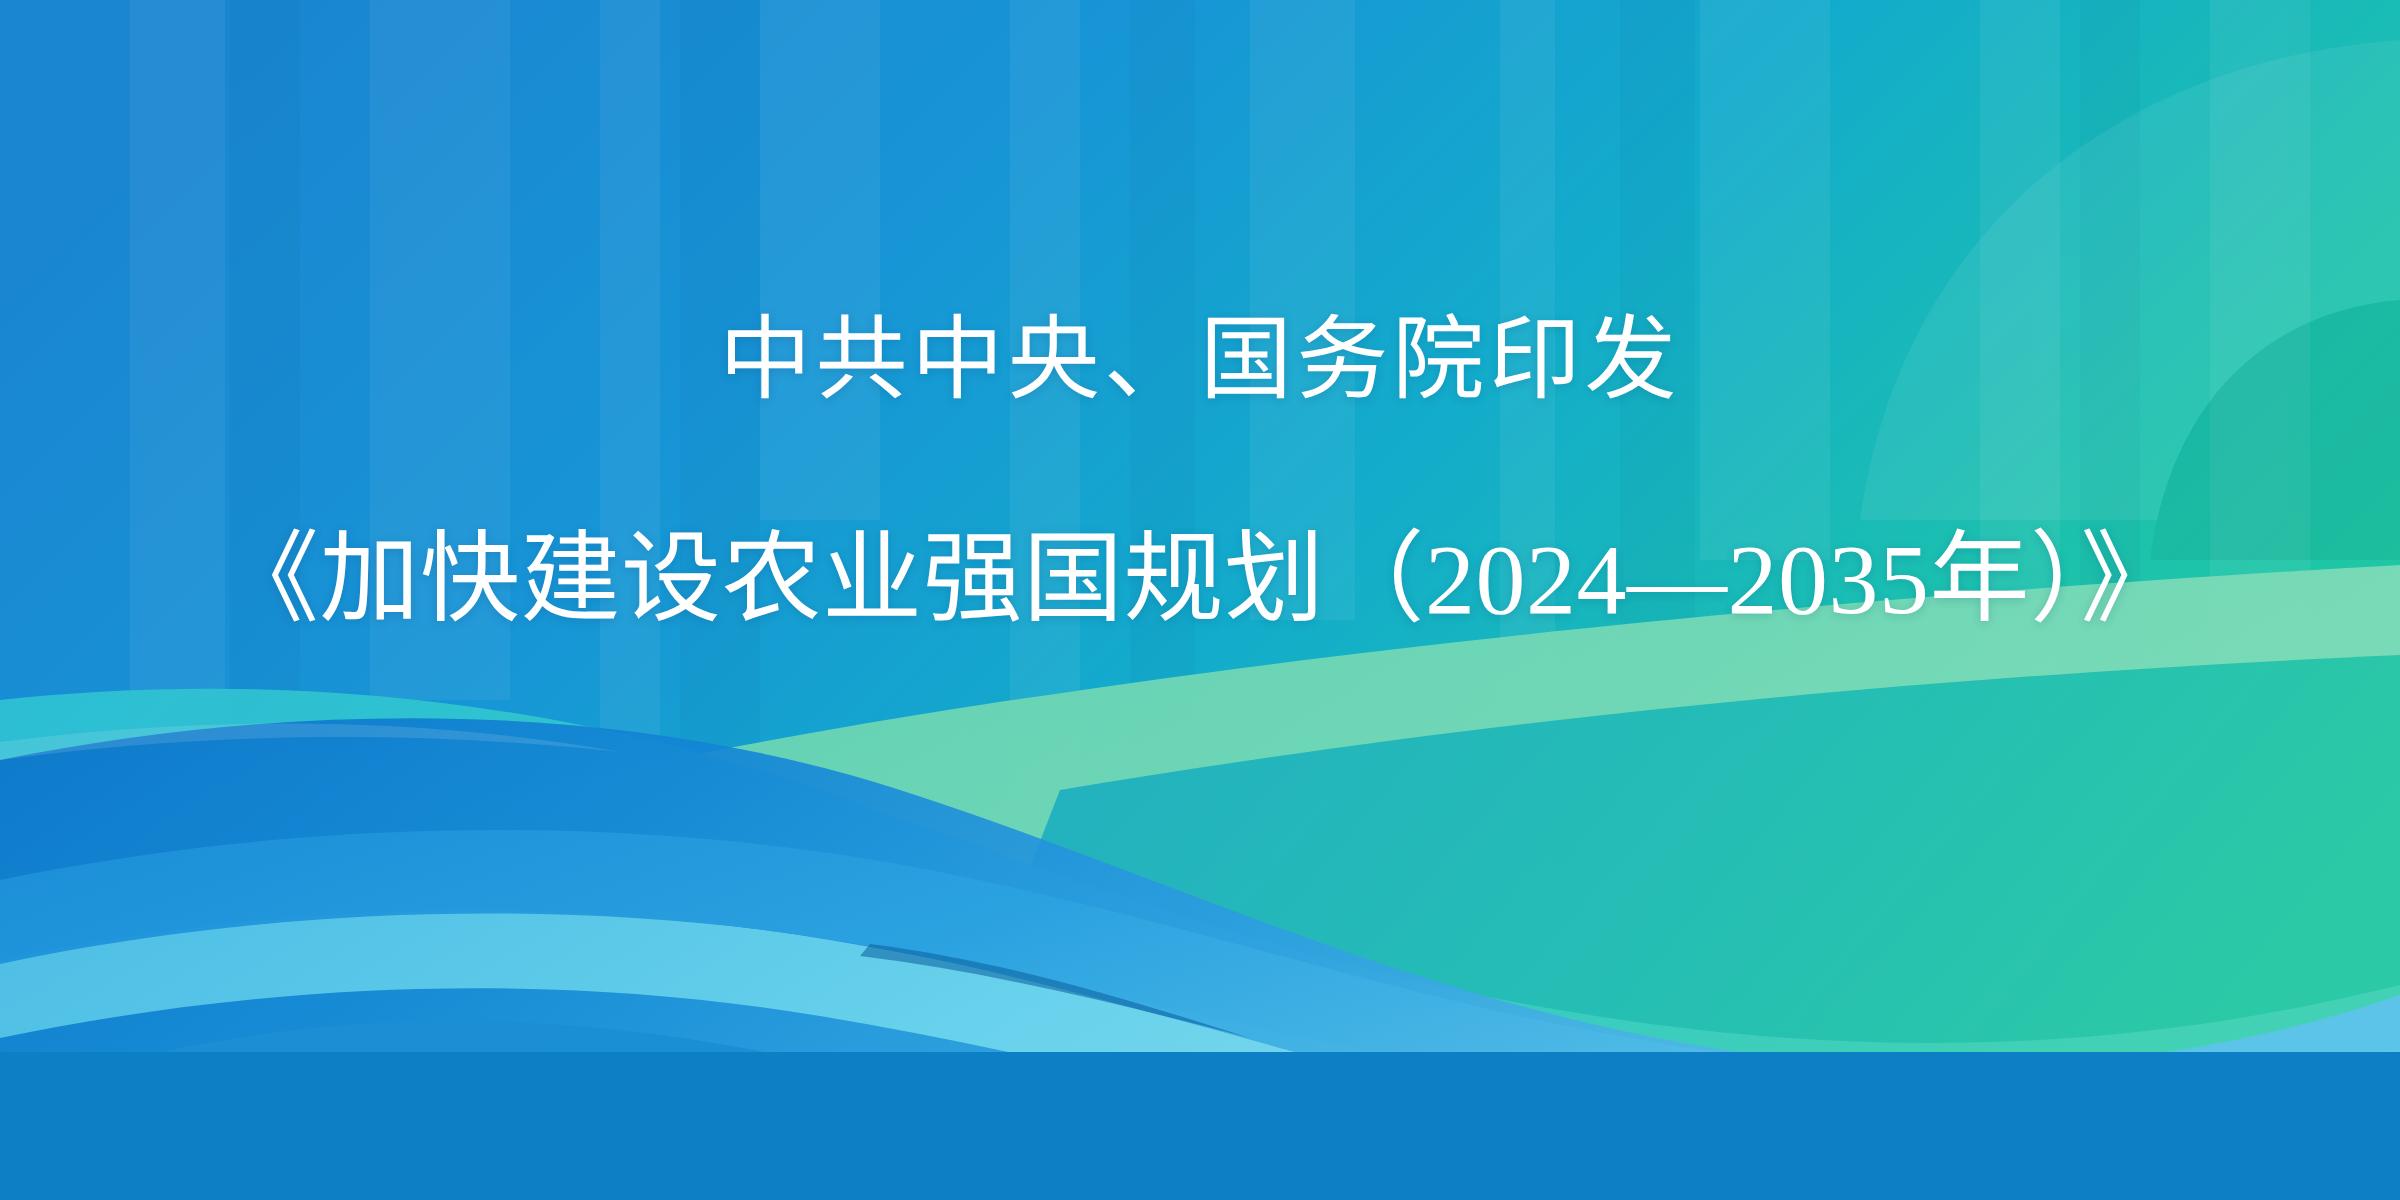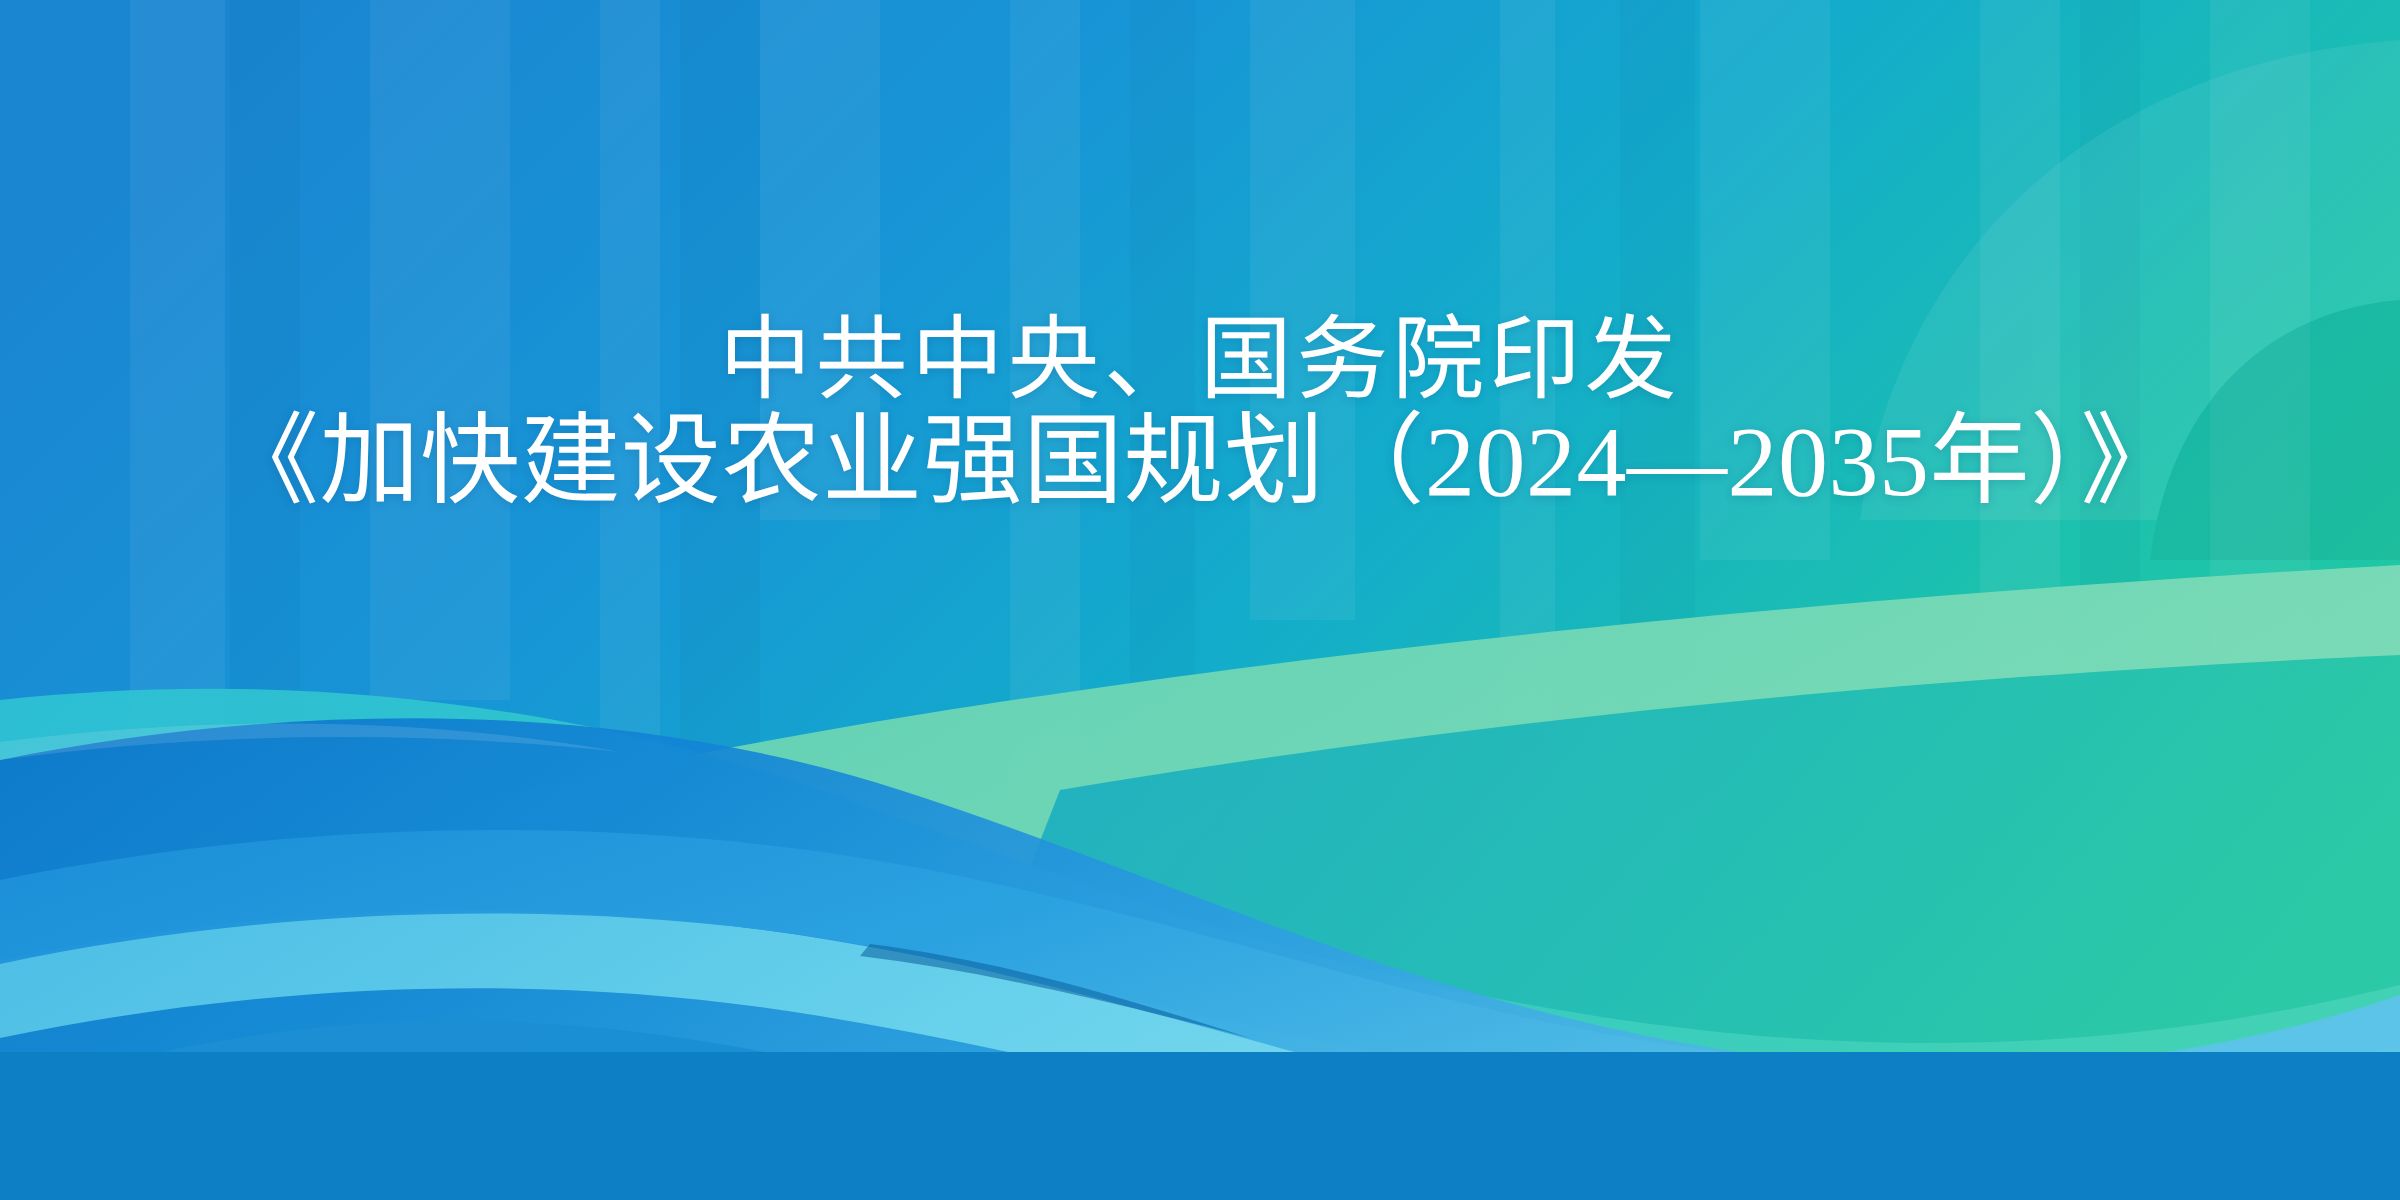--- a/index.html
+++ b/index.html
@@ -42,20 +42,21 @@
     letter-spacing: 0.02em;
     text-shadow: 0 2px 10px rgba(0, 60, 110, 0.20);
   }
   #title-line-1 {
     margin-top: 312px;
     font-size: 92px;
     line-height: 1.05;
     letter-spacing: 0.045em;
   }
   #title-line-2 {
+    margin-top: 118px;
     font-size: 100px;
     line-height: 1.05;
     letter-spacing: 0.005em;
   }
 </style>
 </head>
 <body>
 
 <div id="banner">
 

